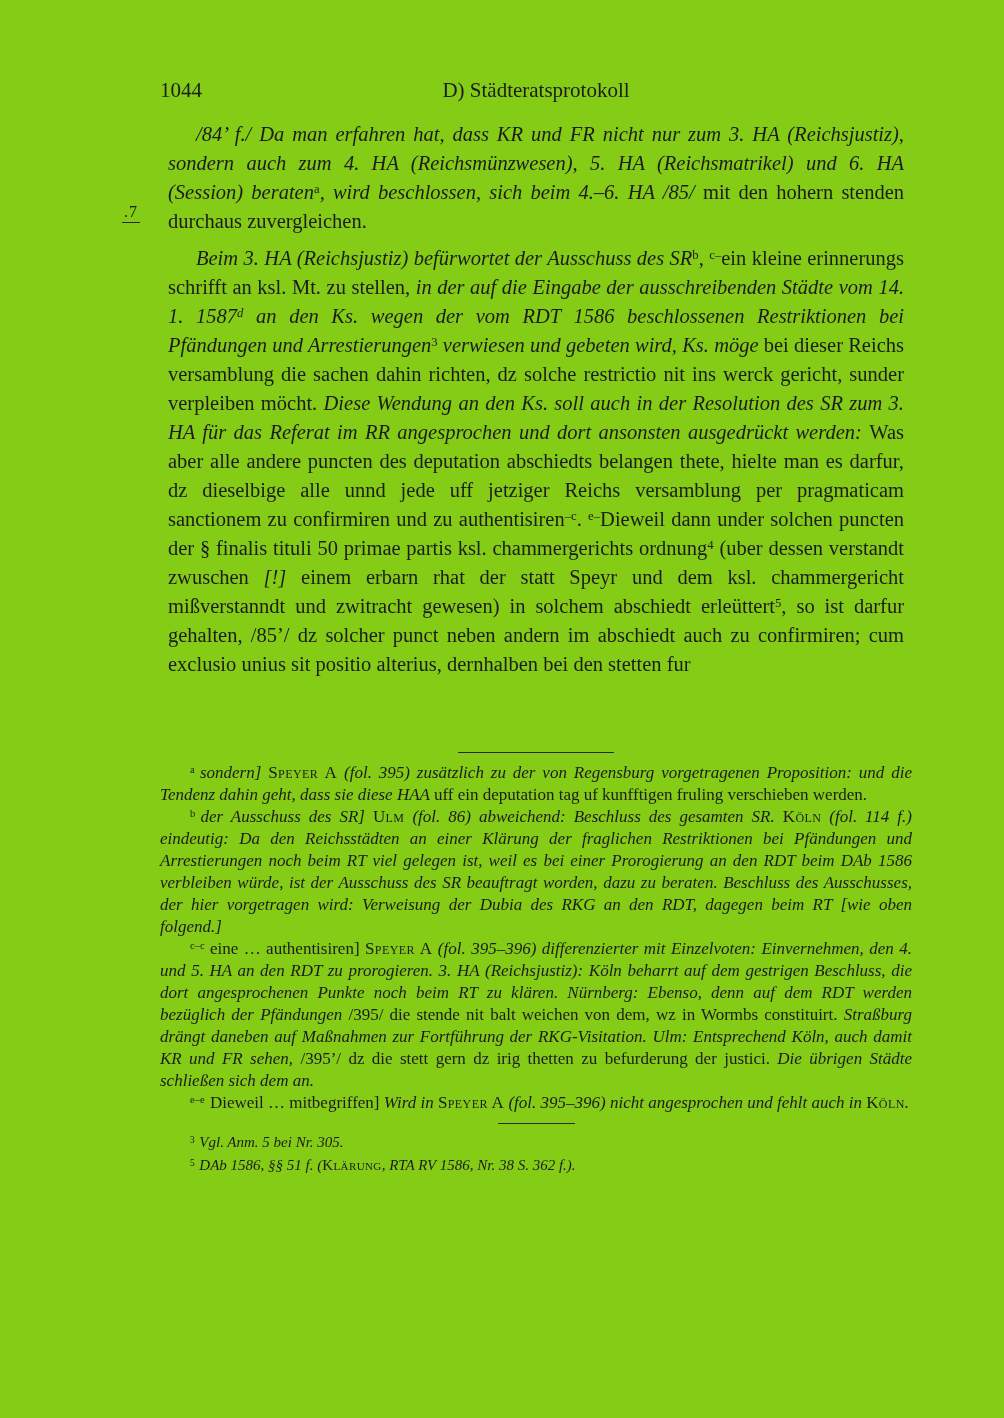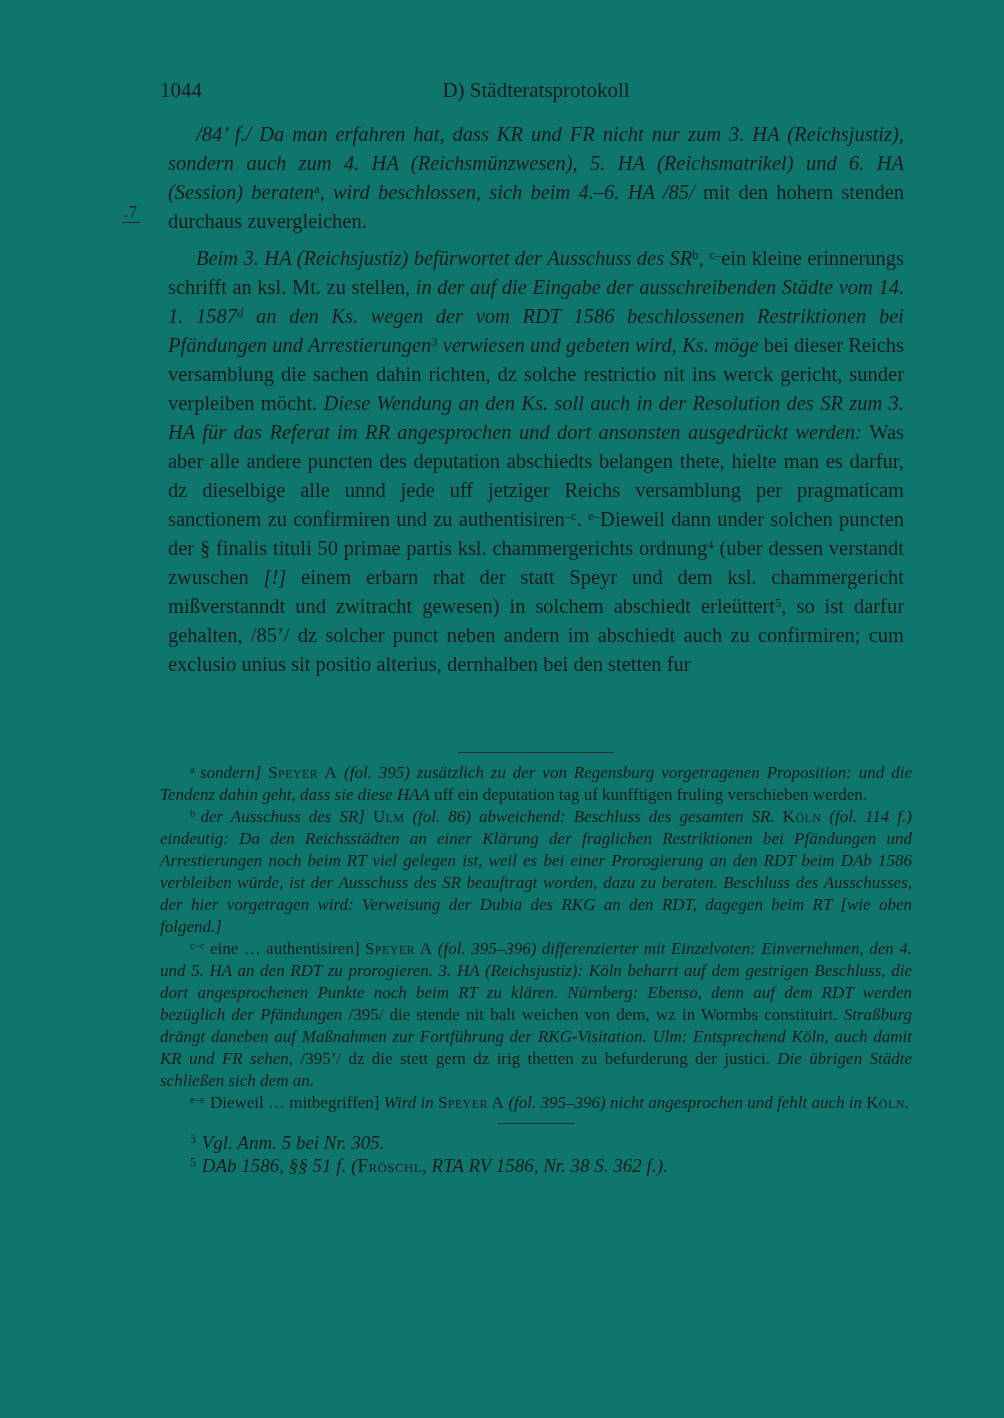--- a/index.html
+++ b/index.html
@@ -1,21 +1,21 @@
 <!DOCTYPE html>
 <html><head>
 <meta charset="utf-8">
 <style>
   html, body { margin: 0; padding: 0; background: #f4f4f1; }
   .page {
     position: relative;
     width: 1004px;
     height: 1418px;
     margin: 0 auto;
-    background: #0f766e;
+    background: #84cc16;
     color: #1c1c1c;
     font-family: "Liberation Serif", "DejaVu Serif", serif;
     box-sizing: border-box;
     padding: 78px 92px 0 160px;
     overflow: hidden;
   }
   .running-header {
     position: relative;
     height: 26px;
     font-size: 21px;
@@ -33,21 +33,21 @@
     border-bottom: 1.5px solid #2a2a2a;
     padding: 0 2px;
     letter-spacing: 1px;
   }
   .body-text { font-size: 20.5px; line-height: 29px; text-align: justify; }
   .body-para { margin: 8px; text-indent: 28px; }
   .fn-rule { border: 0; border-top: 1.6px solid #2a2a2a; }
   .fn-rule-alpha { width: 156px; margin-top: 73px; margin-bottom: 9px; }
   .fn-rule-num { width: 77px; margin-top: 9px; margin-bottom: 7px; }
   .footnotes-alpha { font-size: 17px; line-height: 22px; text-align: justify; }
-  .footnotes-num { font-size: 19px; line-height: 23px; text-align: justify; }
+  .footnotes-num { font-size: 15px; line-height: 23px; text-align: justify; }
   .fn-para { margin: 0; text-indent: 30px; }
   .seg-r { font-style: normal; }
   .seg-i { font-style: italic; }
   .seg-i-sc { font-variant: small-caps; letter-spacing: 0.4px; }
   .seg-r-sc { font-style: normal; font-variant: small-caps; letter-spacing: 0.4px; }
   sup.seg-r, sup.seg-i {
     font-size: 0.62em;
     line-height: 0;
     vertical-align: baseline;
     position: relative;
@@ -78,16 +78,16 @@
       <p class="fn-para"><sup class="seg-r fn-mark">a</sup><span class="seg-i">sondern] </span><span class="seg-i-sc">Speyer A</span><span class="seg-i"> (fol. 395) zusätzlich zu der von Regensburg vorgetragenen Proposition: und die Tendenz dahin geht, dass sie diese HAA </span><span class="seg-r">uff ein deputation tag uf kunfftigen fruling verschieben werden.</span></p>
       <p class="fn-para"><sup class="seg-r fn-mark">b</sup><span class="seg-i">der Ausschuss des SR] </span><span class="seg-i-sc">Ulm</span><span class="seg-i"> (fol. 86) abweichend: Beschluss des gesamten SR. </span><span class="seg-i-sc">Köln</span><span class="seg-i"> (fol. 114 f.) eindeutig: Da den Reichsstädten an einer Klärung der fraglichen Restriktionen bei Pfändungen und Arrestierungen noch beim RT viel gelegen ist, weil es bei einer Prorogierung an den RDT beim DAb 1586 verbleiben würde, ist der Ausschuss des SR beauftragt worden, dazu zu beraten. Beschluss des Ausschusses, der hier vorgetragen wird: Verweisung der Dubia des RKG an den RDT, dagegen beim RT [wie oben folgend.]</span></p>
       <p class="fn-para"><sup class="seg-r fn-mark">c–c</sup><span class="seg-r">eine … authentisiren] </span><span class="seg-i-sc">Speyer A</span><span class="seg-i"> (fol. 395–396) differenzierter mit Einzelvoten: Einvernehmen, den 4. und 5. HA an den RDT zu prorogieren. 3. HA (Reichsjustiz): Köln beharrt auf dem gestrigen Beschluss, die dort angesprochenen Punkte noch beim RT zu klären. Nürnberg: Ebenso, denn auf dem RDT werden bezüglich der Pfändungen </span><span class="seg-r">/395/ die stende nit balt weichen von dem, wz in Wormbs constituirt. </span><span class="seg-i">Straßburg drängt daneben auf Maßnahmen zur Fortführung der RKG-Visitation. Ulm: Entsprechend Köln, auch damit KR und FR sehen, </span><span class="seg-r">/395’/ dz die stett gern dz irig thetten zu befurderung der justici. </span><span class="seg-i">Die übrigen Städte schließen sich dem an.</span></p>
       <p class="fn-para"><sup class="seg-r fn-mark">e–e</sup><span class="seg-r">Dieweil … mitbegriffen] </span><span class="seg-i">Wird in </span><span class="seg-i-sc">Speyer A</span><span class="seg-i"> (fol. 395–396) nicht angesprochen und fehlt auch in </span><span class="seg-i-sc">Köln</span><span class="seg-i">.</span></p>
     </section>
 
   <hr class="fn-rule fn-rule-num">
 
   <section class="footnotes-num">
       <p class="fn-para"><sup class="seg-r fn-mark">3</sup><span class="seg-i">Vgl. Anm. 5 bei Nr. 305.</span></p>
-      <p class="fn-para"><sup class="seg-r fn-mark">5</sup><span class="seg-i">DAb 1586, §§ 51 f. (</span><span class="seg-r-sc">Fröschl</span><span class="seg-i">, RTA RV 1586, Nr. 38 S. 362 f.).</span></p>
+      <p class="fn-para"><sup class="seg-r fn-mark">5</sup><span class="seg-i">DAb 1586, §§ 51 f. (</span><span class="seg-r-sc">Klärung</span><span class="seg-i">, RTA RV 1586, Nr. 38 S. 362 f.).</span></p>
     </section>
 
 </div>
 
 </body></html>

